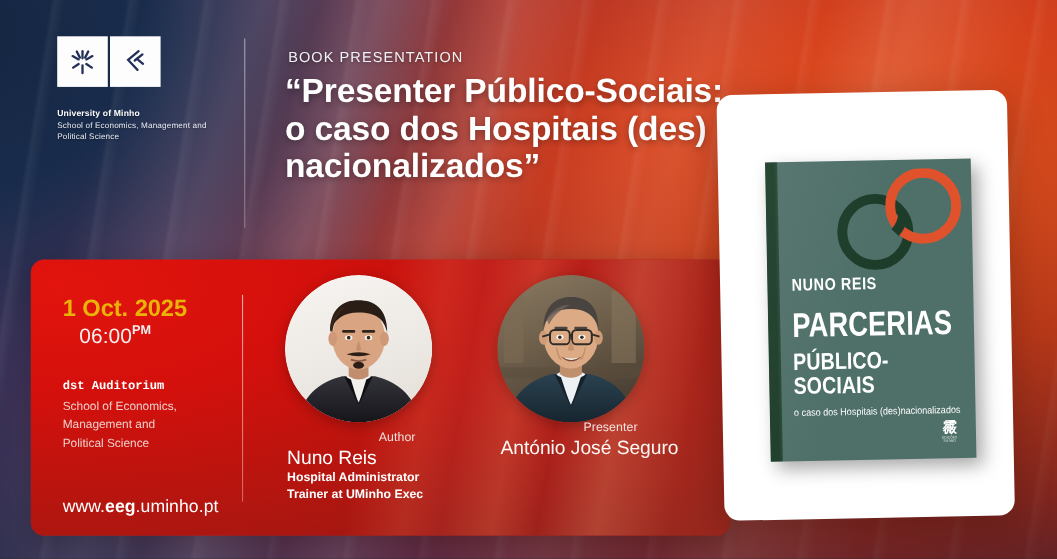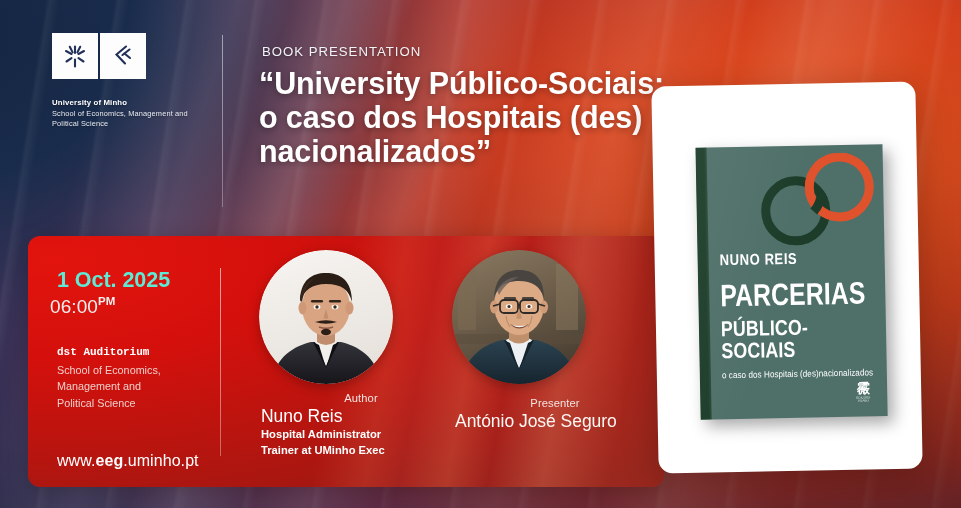--- a/index.html
+++ b/index.html
@@ -134,27 +134,27 @@
       rgba(255,170,125,0.22) 68%,
       rgba(255,255,255,0.04) 74%,
       rgba(255,185,140,0.26) 82%,
       rgba(255,160,115,0.10) 92%);
     pointer-events: none;
   }
 
   
   .date-line {
     position: absolute; left: 57px; top: 268px;
-    color: #5eead4;
+    color: #eab308;
     font-size: 21.5px;
     font-weight: bold;
     letter-spacing: -0.002em;
   }
   .time-line {
-    position: absolute; left: 50px; top: 295px;
+    position: absolute; left: 72px; top: 295px;
     color: #f3efef;
     font-size: 19px;
     letter-spacing: 0.005em;
   }
   .time-line .ampm {
     font-size: 11.5px;
     font-weight: bold;
     vertical-align: 8px;
     letter-spacing: 0.01em;
   }
@@ -191,21 +191,21 @@
   }
   #portrait-author { left: 259px; top: 250px; }
   #portrait-presenter { left: 452px; top: 250px; }
   .portrait svg { display: block; width: 134px; height: 134px; }
 
   .speaker {
     position: absolute;
     width: 200px;
   }
   #speaker-author { left: 261px; top: 391px; }
-  #speaker-presenter { left: 455px; top: 396px; }
+  #speaker-presenter { left: 455px; top: 382px; }
   .speaker .role {
     font-size: 11.2px;
     color: #f4e2e0;
     letter-spacing: 0.008em;
     line-height: 1.3;
     text-align: center;
   }
   .speaker .name {
     font-size: 17.5px;
     color: #ffffff;
@@ -354,21 +354,21 @@
   <div class="um-text">
     <span class="strong">University of Minho</span><br>
     <span>School of Economics, Management and</span><br>
     <span>Political Science</span>
   </div>
 
   <div class="divider-header"></div>
 
   <div class="kicker">BOOK PRESENTATION</div>
   <div class="headline">
-    <span>“University Público-Sociais:</span><br>
+    <span>“Presenter Público-Sociais:</span><br>
     <span>o caso dos Hospitais (des)</span><br>
     <span>nacionalizados”</span>
   </div>
 
   <div class="red-panel"></div>
 
   <div class="divider-panel"></div>
 
   <div class="date-line">1 Oct. 2025</div>
   <div class="time-line">

